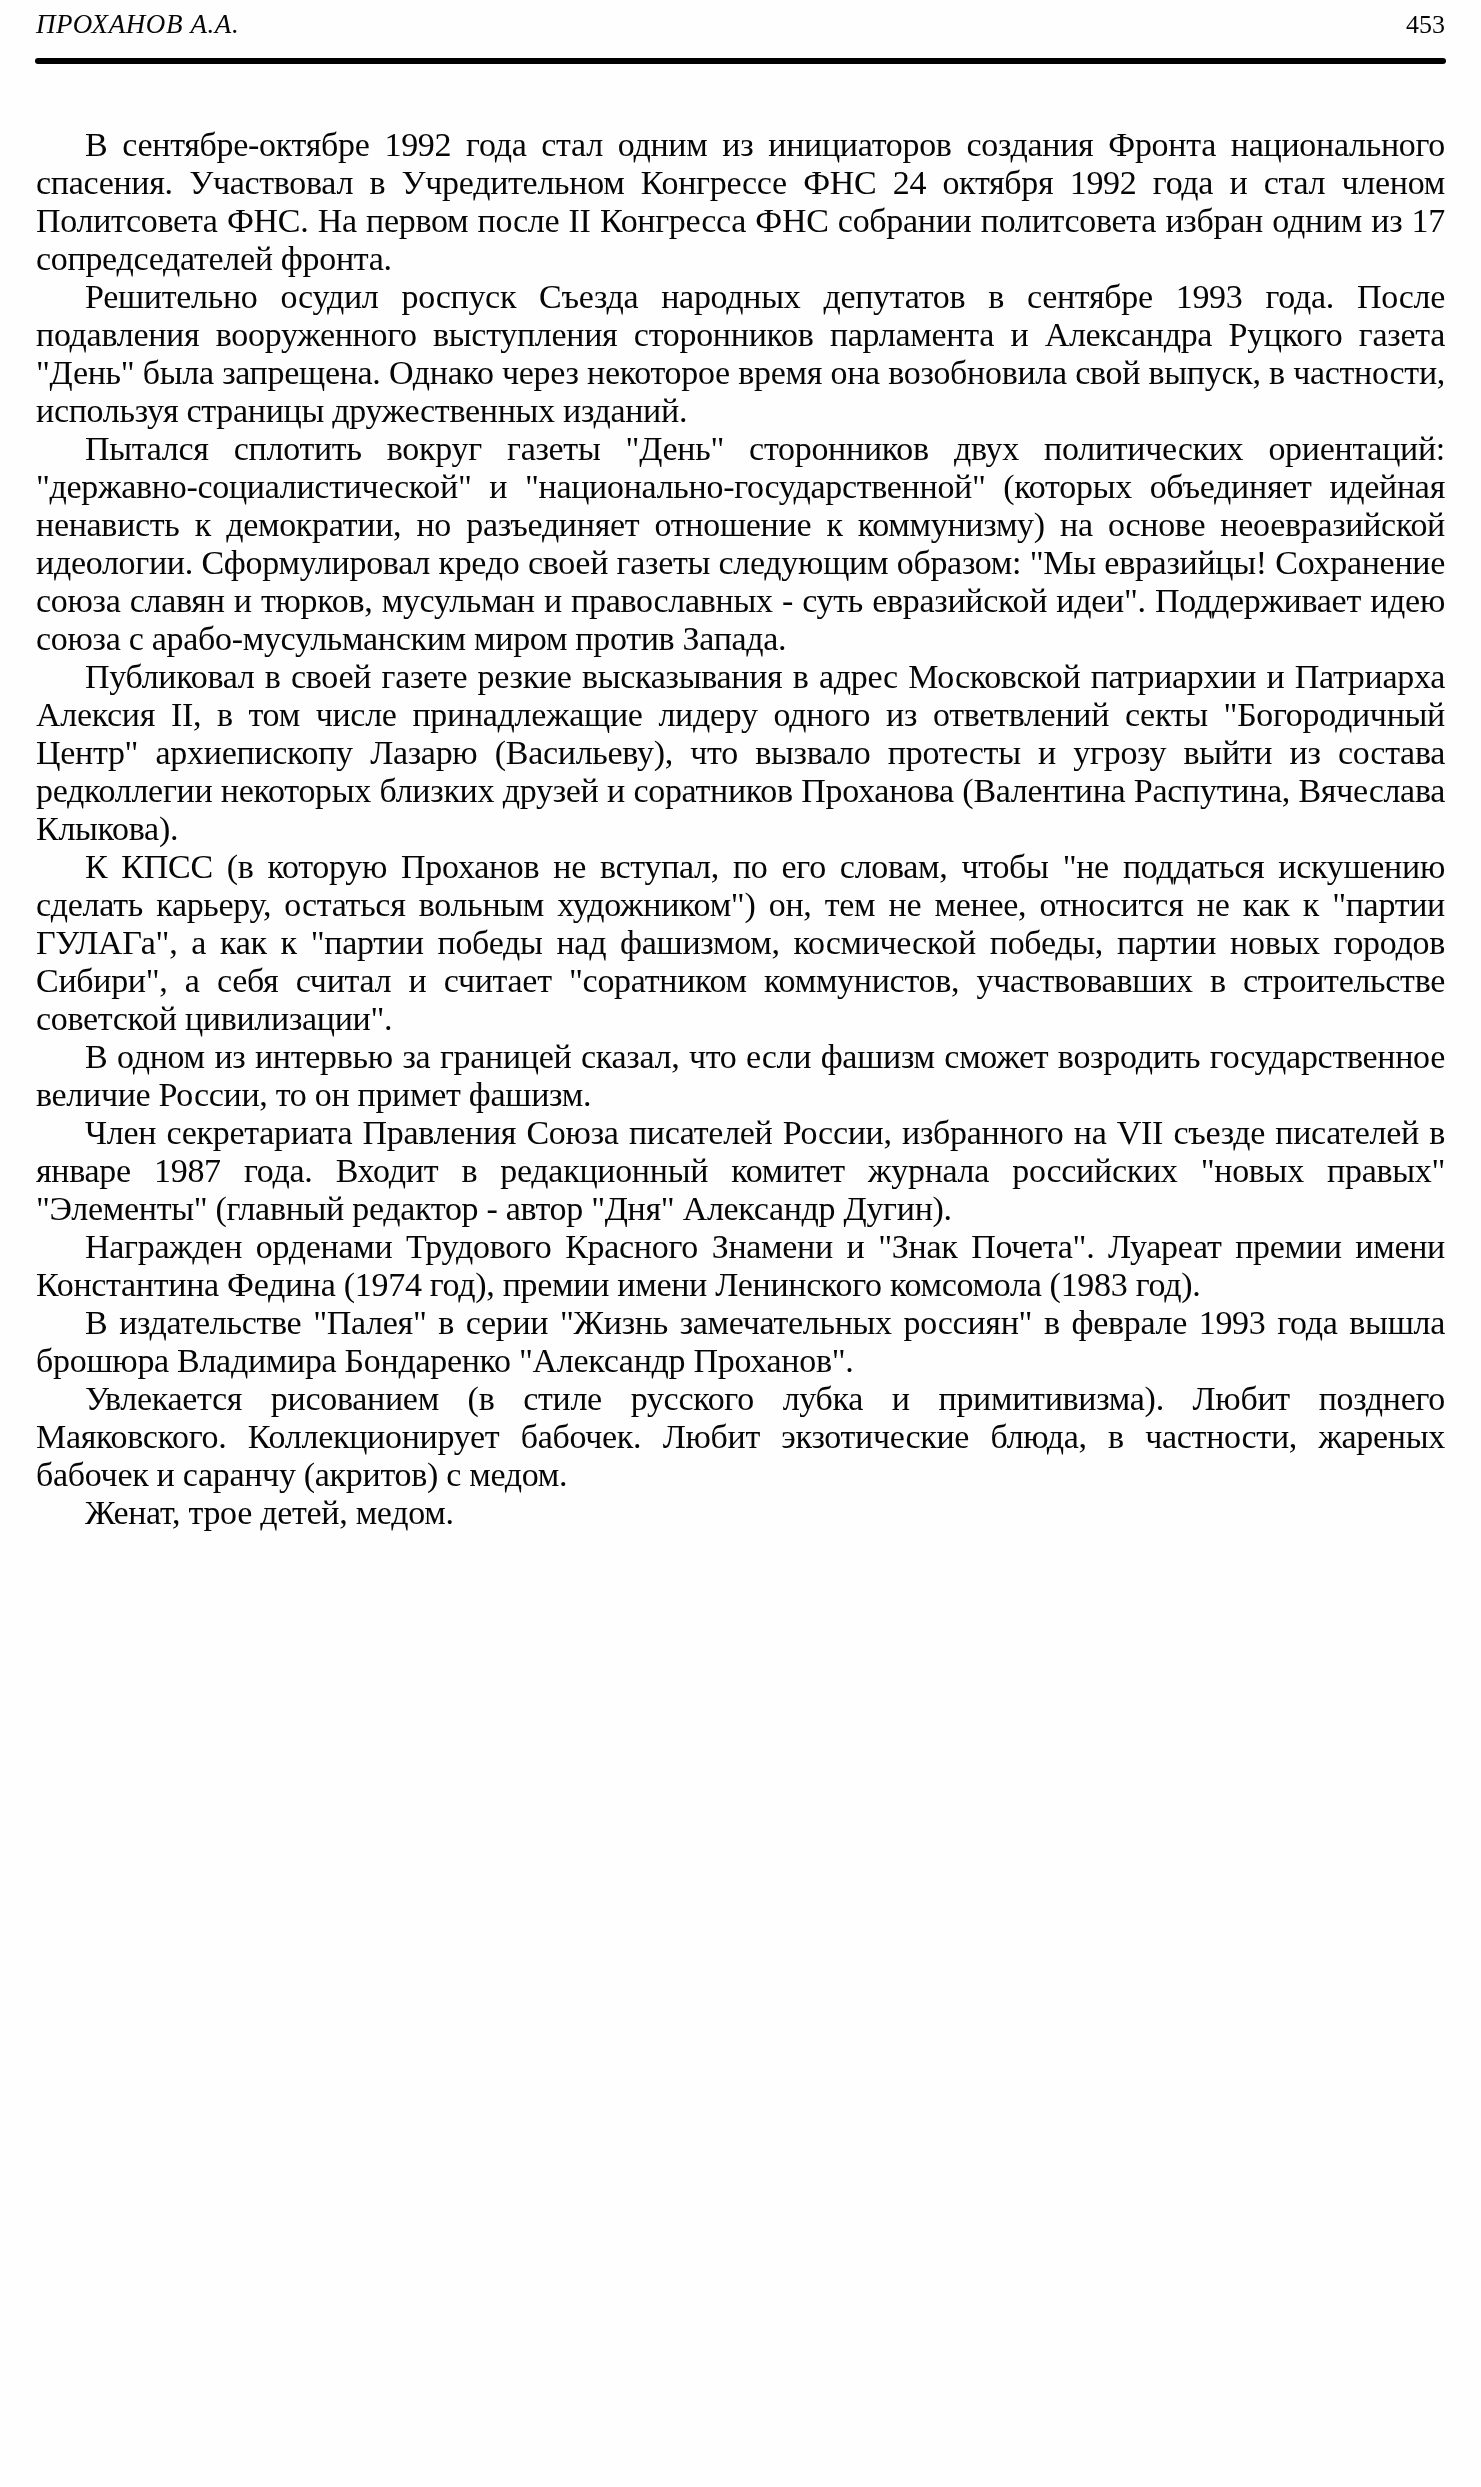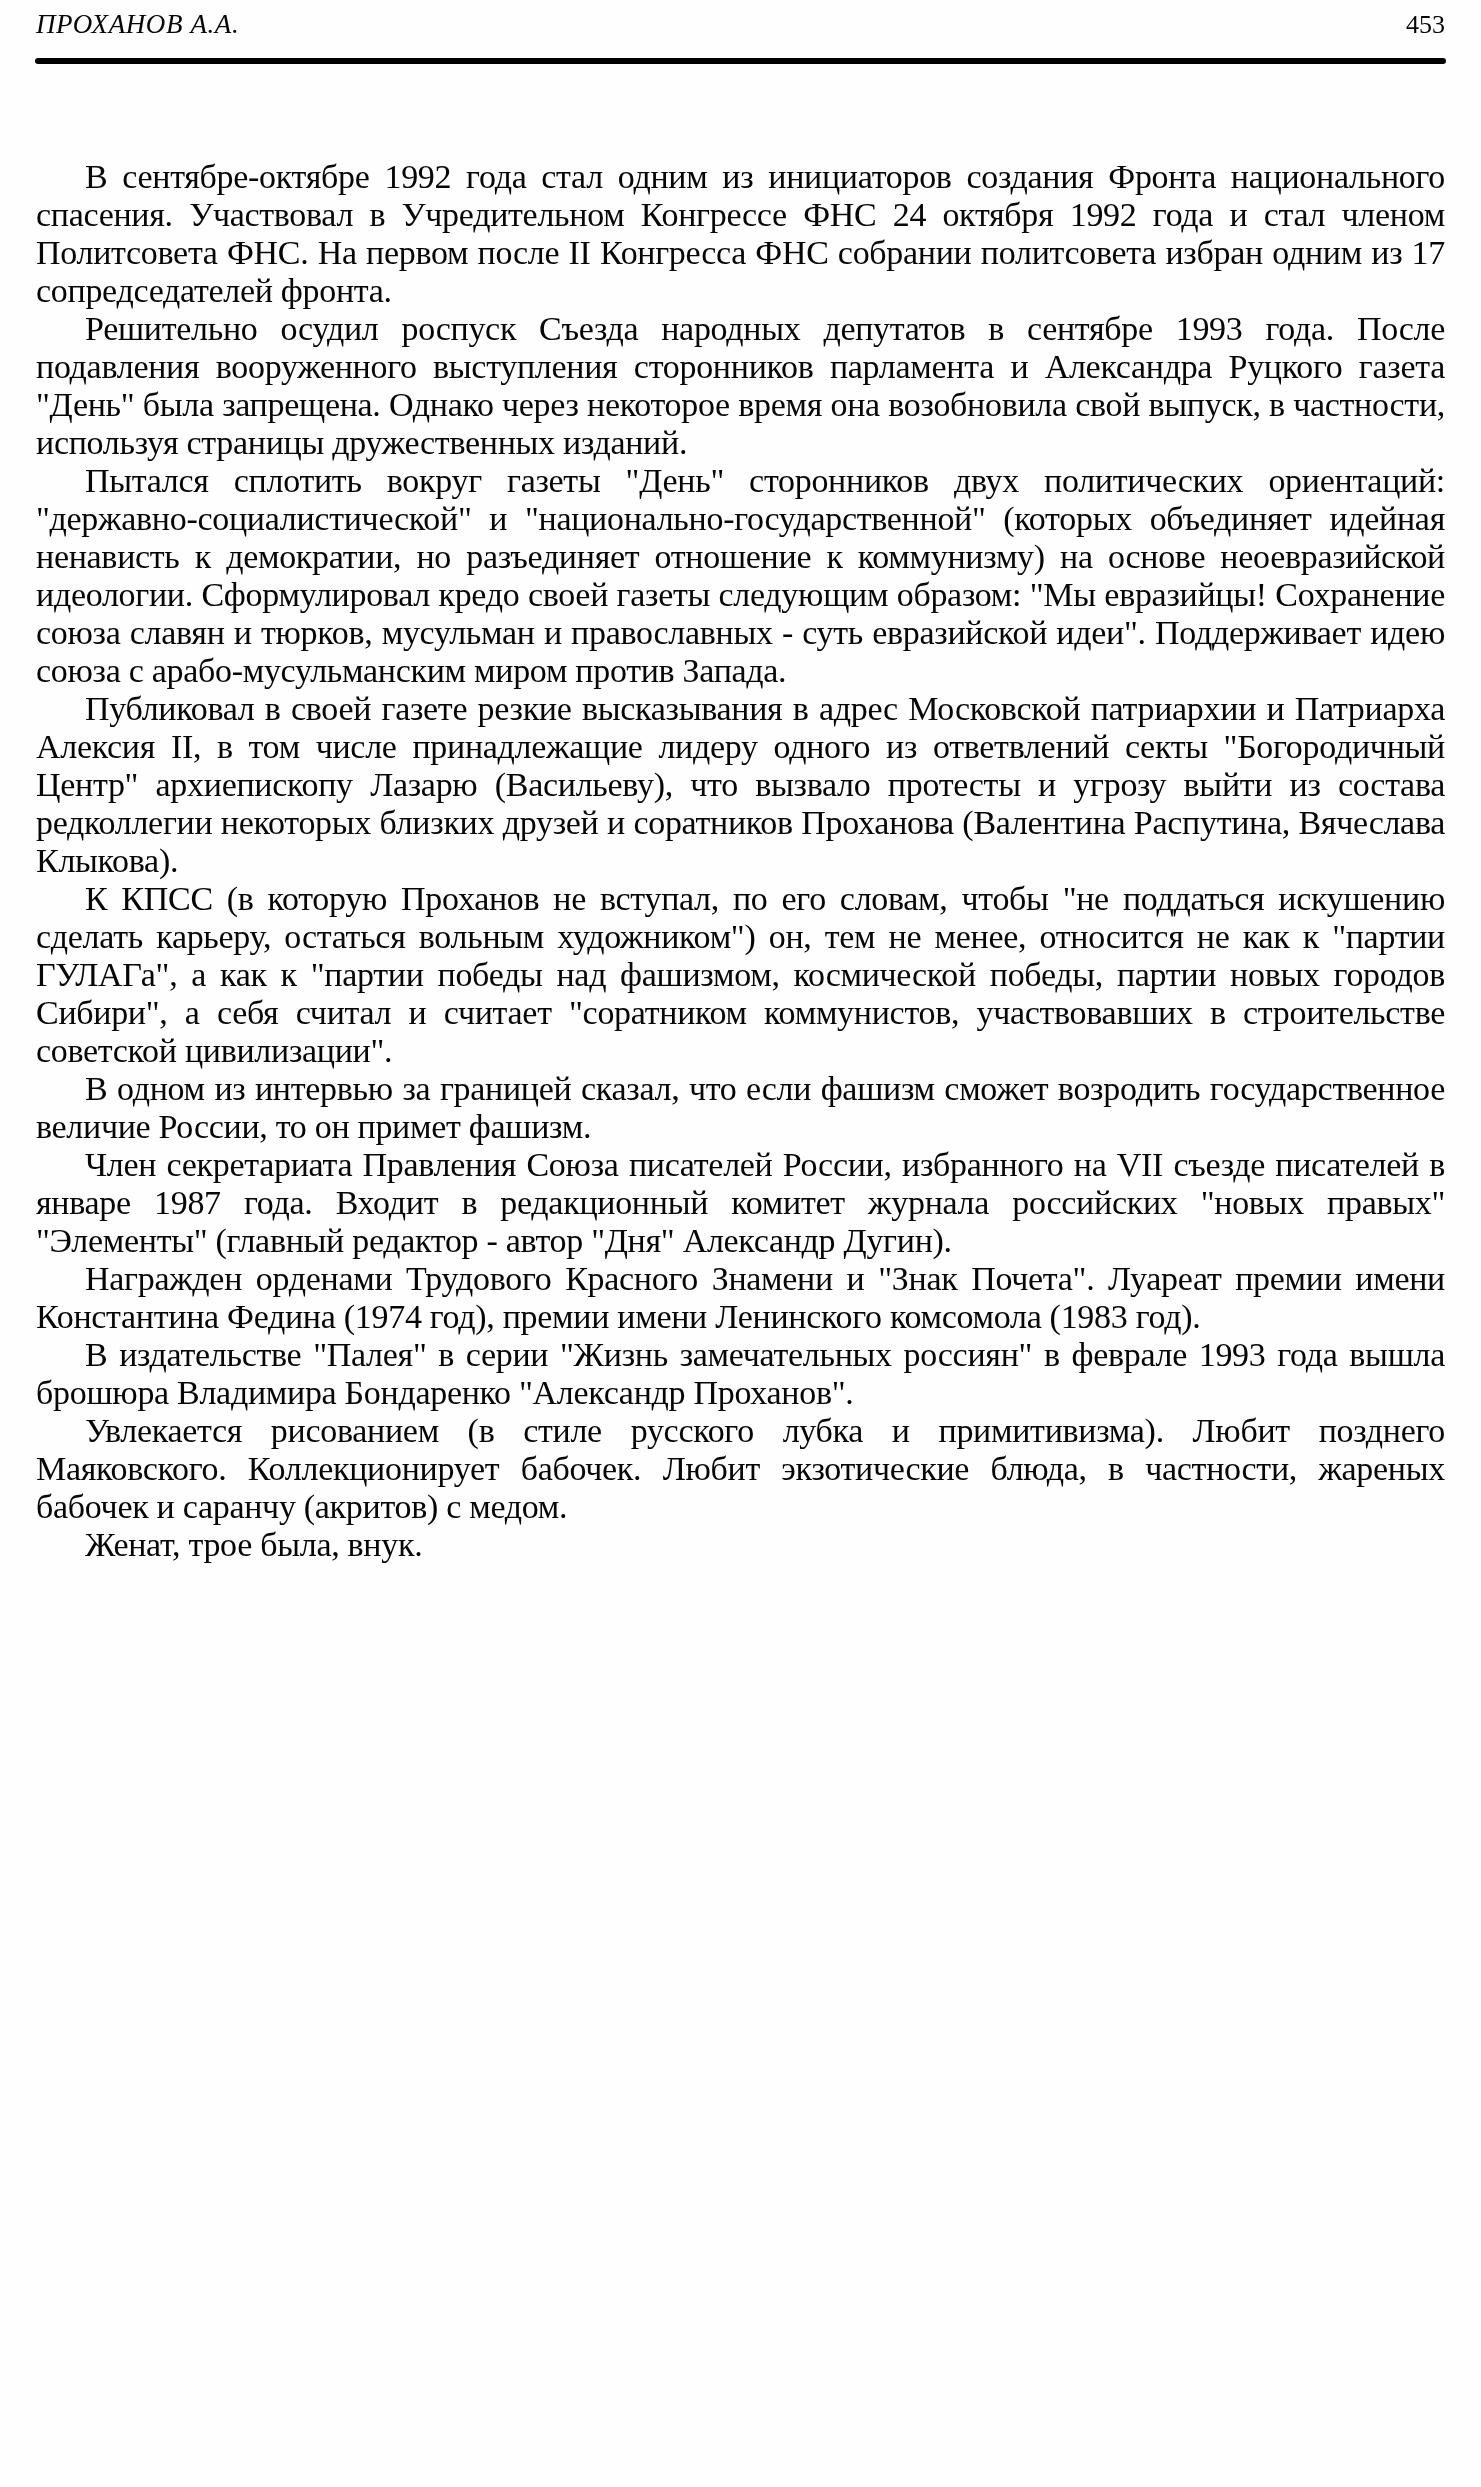--- a/index.html
+++ b/index.html
@@ -29,21 +29,21 @@
     font-size: 26px;
     white-space: nowrap;
   }
   .double-rule {
     margin: 18.5px 35px 0 35px;
     height: 3.7px;
     border-top: 3.7px solid #000;
     border-bottom: 3.7px solid #000;
   }
   .body-text {
-    margin: 94px 36px 0 36px;
+    margin: 62px 36px 0 36px;
     font-size: 34px;
     line-height: 38px;
     letter-spacing: -0.3px;
     text-align: justify;
     text-justify: inter-word;
   }
   .body-text p {
     text-indent: 49px;
     margin: 0;
     hyphens: none;
@@ -65,17 +65,17 @@
     <p>В сентябре-октябре 1992 года стал одним из инициаторов создания Фронта национального спасения. Участвовал в Учредительном Конгрессе ФНС 24 октября 1992 года и стал членом Политсовета ФНС. На первом после II Конгресса ФНС собрании политсовета избран одним из 17 сопредседателей фронта.</p>
     <p>Решительно осудил роспуск Съезда народных депутатов в сентябре 1993 года. После подавления вооруженного выступления сторонников парламента и Александра Руцкого газета "День" была запрещена. Однако через некоторое время она возобновила свой выпуск, в частности, используя страницы дружественных изданий.</p>
     <p>Пытался сплотить вокруг газеты "День" сторонников двух политических ориентаций: "державно-социалистической" и "национально-государственной" (которых объединяет идейная ненависть к демократии, но разъединяет отношение к коммунизму) на основе неоевразийской идеологии. Сформулировал кредо своей газеты следующим образом: "Мы евразийцы! Сохранение союза славян и тюрков, мусульман и православных - суть евразийской идеи". Поддерживает идею союза с арабо-мусульманским миром против Запада.</p>
     <p>Публиковал в своей газете резкие высказывания в адрес Московской патриархии и Патриарха Алексия II, в том числе принадлежащие лидеру одного из ответвлений секты "Богородичный Центр" архиепископу Лазарю (Васильеву), что вызвало протесты и угрозу выйти из состава редколлегии некоторых близких друзей и соратников Проханова (Валентина Распутина, Вячеслава Клыкова).</p>
     <p>К КПСС (в которую Проханов не вступал, по его словам, чтобы "не поддаться искушению сделать карьеру, остаться вольным художником") он, тем не менее, относится не как к "партии ГУЛАГа", а как к "партии победы над фашизмом, космической победы, партии новых городов Сибири", а себя считал и считает "соратником коммунистов, участвовавших в строительстве советской цивилизации".</p>
     <p>В одном из интервью за границей сказал, что если фашизм сможет возродить государственное величие России, то он примет фашизм.</p>
     <p>Член секретариата Правления Союза писателей России, избранного на VII съезде писателей в январе 1987 года. Входит в редакционный комитет журнала российских "новых правых" "Элементы" (главный редактор - автор "Дня" Александр Дугин).</p>
     <p>Награжден орденами Трудового Красного Знамени и "Знак Почета". Луареат премии имени Константина Федина (1974 год), премии имени Ленинского комсомола (1983 год).</p>
     <p>В издательстве "Палея" в серии "Жизнь замечательных россиян" в феврале 1993 года вышла брошюра Владимира Бондаренко "Александр Проханов".</p>
     <p>Увлекается рисованием (в стиле русского лубка и примитивизма). Любит позднего Маяковского. Коллекционирует бабочек. Любит экзотические блюда, в частности, жареных бабочек и саранчу (акритов) с медом.</p>
-    <p>Женат, трое была, внук.</p>
+    <p>Женат, трое детей, медом.</p>
   </article>
 
 </div>
 
 
 </body></html>

